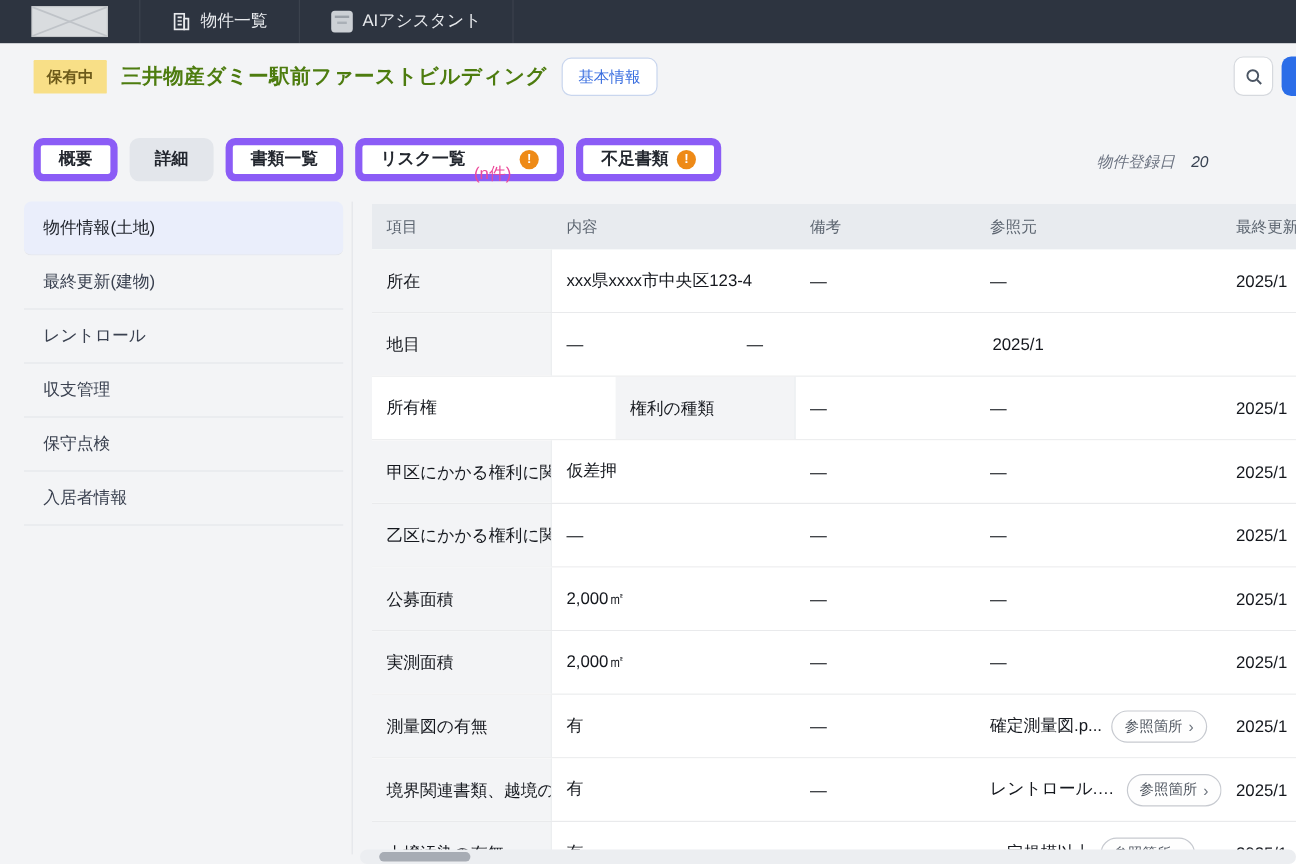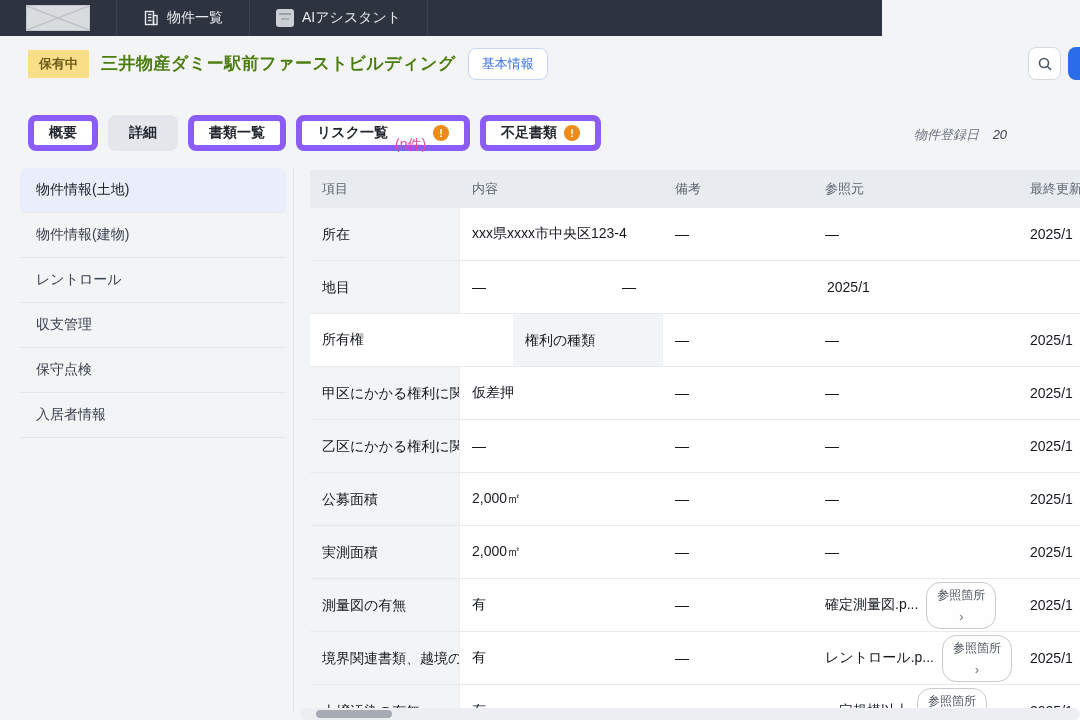--- a/index.html
+++ b/index.html
@@ -1,20 +1,20 @@
 <!DOCTYPE html>
 <html lang="ja"><head>
 <meta charset="utf-8">
 <style>
   * { margin:0; padding:0; box-sizing:border-box; }
   html,body { width:1080px; height:720px; overflow:hidden; }
   body { font-family:"Liberation Sans","DejaVu Sans",sans-serif; background:#f3f4f6; position:relative; }
 
   
-  .navbar { position:absolute; left:0; top:0; width:882px; height:36px; background:#2d3440; display:flex; align-items:stretch; }
+  .navbar { position:absolute; left:0; top:0; width:1080px; height:36px; background:#2d3440; display:flex; align-items:stretch; }
   .nav-logo-wrap { display:flex; align-items:center; padding:0 26px; border-right:1px solid rgba(255,255,255,0.07); }
   .nav-logo { width:64px; height:26px; display:block; }
   .nav-item { display:flex; align-items:center; gap:8px; padding:0 26px; color:#e8eaed; font-size:14px; border-right:1px solid rgba(255,255,255,0.07); cursor:pointer; }
   .nav-item .glyph { display:flex; align-items:center; }
   .ai-ph { width:18px; height:18px; background:#ccd0d5; border-radius:3px; position:relative; }
   .ai-ph:before { content:""; position:absolute; left:3px; top:4px; width:12px; height:2px; background:#9aa0a8; }
   .ai-ph:after { content:""; position:absolute; left:5px; top:9px; width:8px; height:2px; background:#aab0b7; }
 
   
   .header-row { position:absolute; left:28px; top:47px; height:33px; display:flex; align-items:center; gap:12px; }
@@ -48,21 +48,21 @@
   .cell { padding-left:12px; flex:none; overflow:hidden; }
   .c0 { width:150px; }
   .c1 { width:203px; }
   .c2 { width:150px; }
   .c3 { width:205px; }
   .c4 { width:172px; }
   .t-row .c0 { background:#f3f4f6; border-right:1px solid #eceef0; display:flex; align-items:center; font-size:13px; color:#4d5562; line-height:17px; padding-right:10px; }
   .t-row .cell { display:flex; align-items:center; font-size:14px; color:#15181e; white-space:nowrap; }
   .dash { color:#555b63; }
   .src-text { overflow:hidden; text-overflow:ellipsis; max-width:118px; }
-  .ref-btn { display:flex; align-items:center; gap:5px; margin-left:8px; padding:4px 10px; border:1px solid #c7cad0; border-radius:14px; background:#fefefe; font-size:12px; color:#4e555f; cursor:pointer; white-space:nowrap; font-family:inherit;flex-direction:column; }
+  .ref-btn { display:flex; align-items:center; gap:5px; margin-left:8px; padding:4px 10px; border:1px solid #c7cad0; border-radius:14px; background:#fefefe; font-size:12px; color:#4e555f; cursor:pointer; white-space:nowrap; font-family:inherit; }
   .ref-btn .chev { color:#6d747e; font-size:13px; }
 
   
   .h-scroll-track { position:absolute; left:300px; top:708px; width:780px; height:12px; background:#eceef1; border-radius:6px; }
   .h-scroll-thumb { position:absolute; left:16px; top:2px; width:76px; height:8px; background:#a7acb4; border-radius:4px; cursor:grab; }
 </style>
 </head>
 <body>
 
 <div class="navbar">
@@ -129,21 +129,21 @@
 <div class="reg-wrap">
   <span class="reg-label">物件登録日</span>
   <span class="reg-value">20</span>
 </div>
 
 <div class="sidebar">
     <div class="side-item active">
       <span>物件情報(土地)</span>
     </div>
     <div class="side-item">
-      <span>物件情報(建物)</span>
+      <span>最終更新(建物)</span>
     </div>
     <div class="side-item">
       <span>レントロール</span>
     </div>
     <div class="side-item">
       <span>収支管理</span>
     </div>
     <div class="side-item">
       <span>保守点検</span>
     </div>

